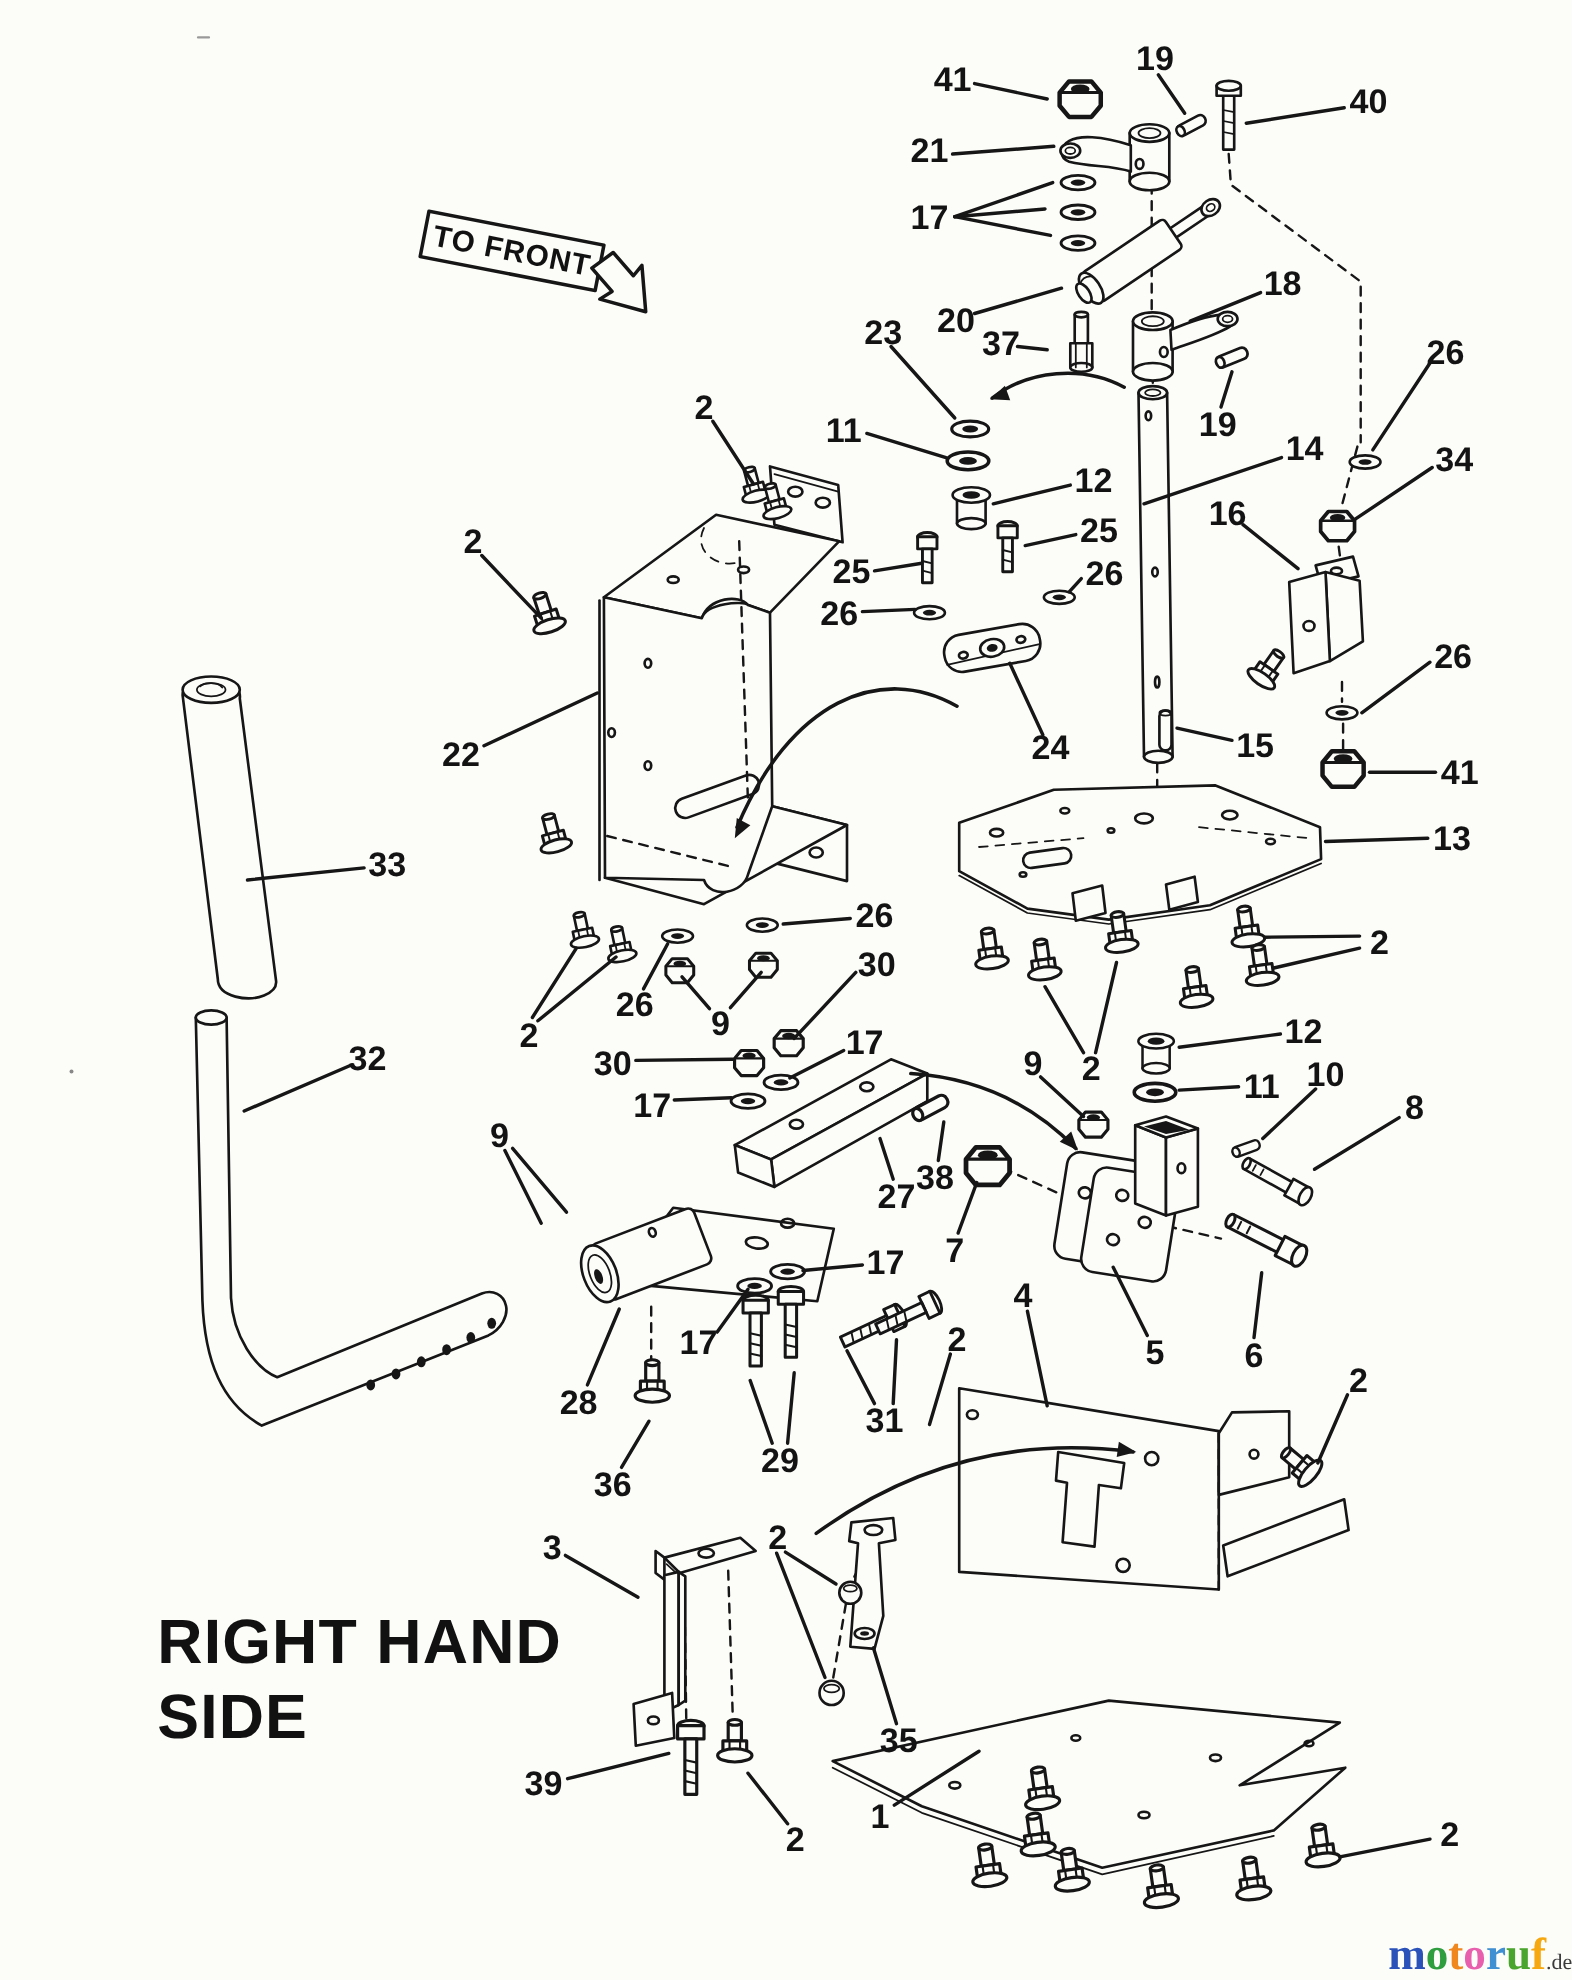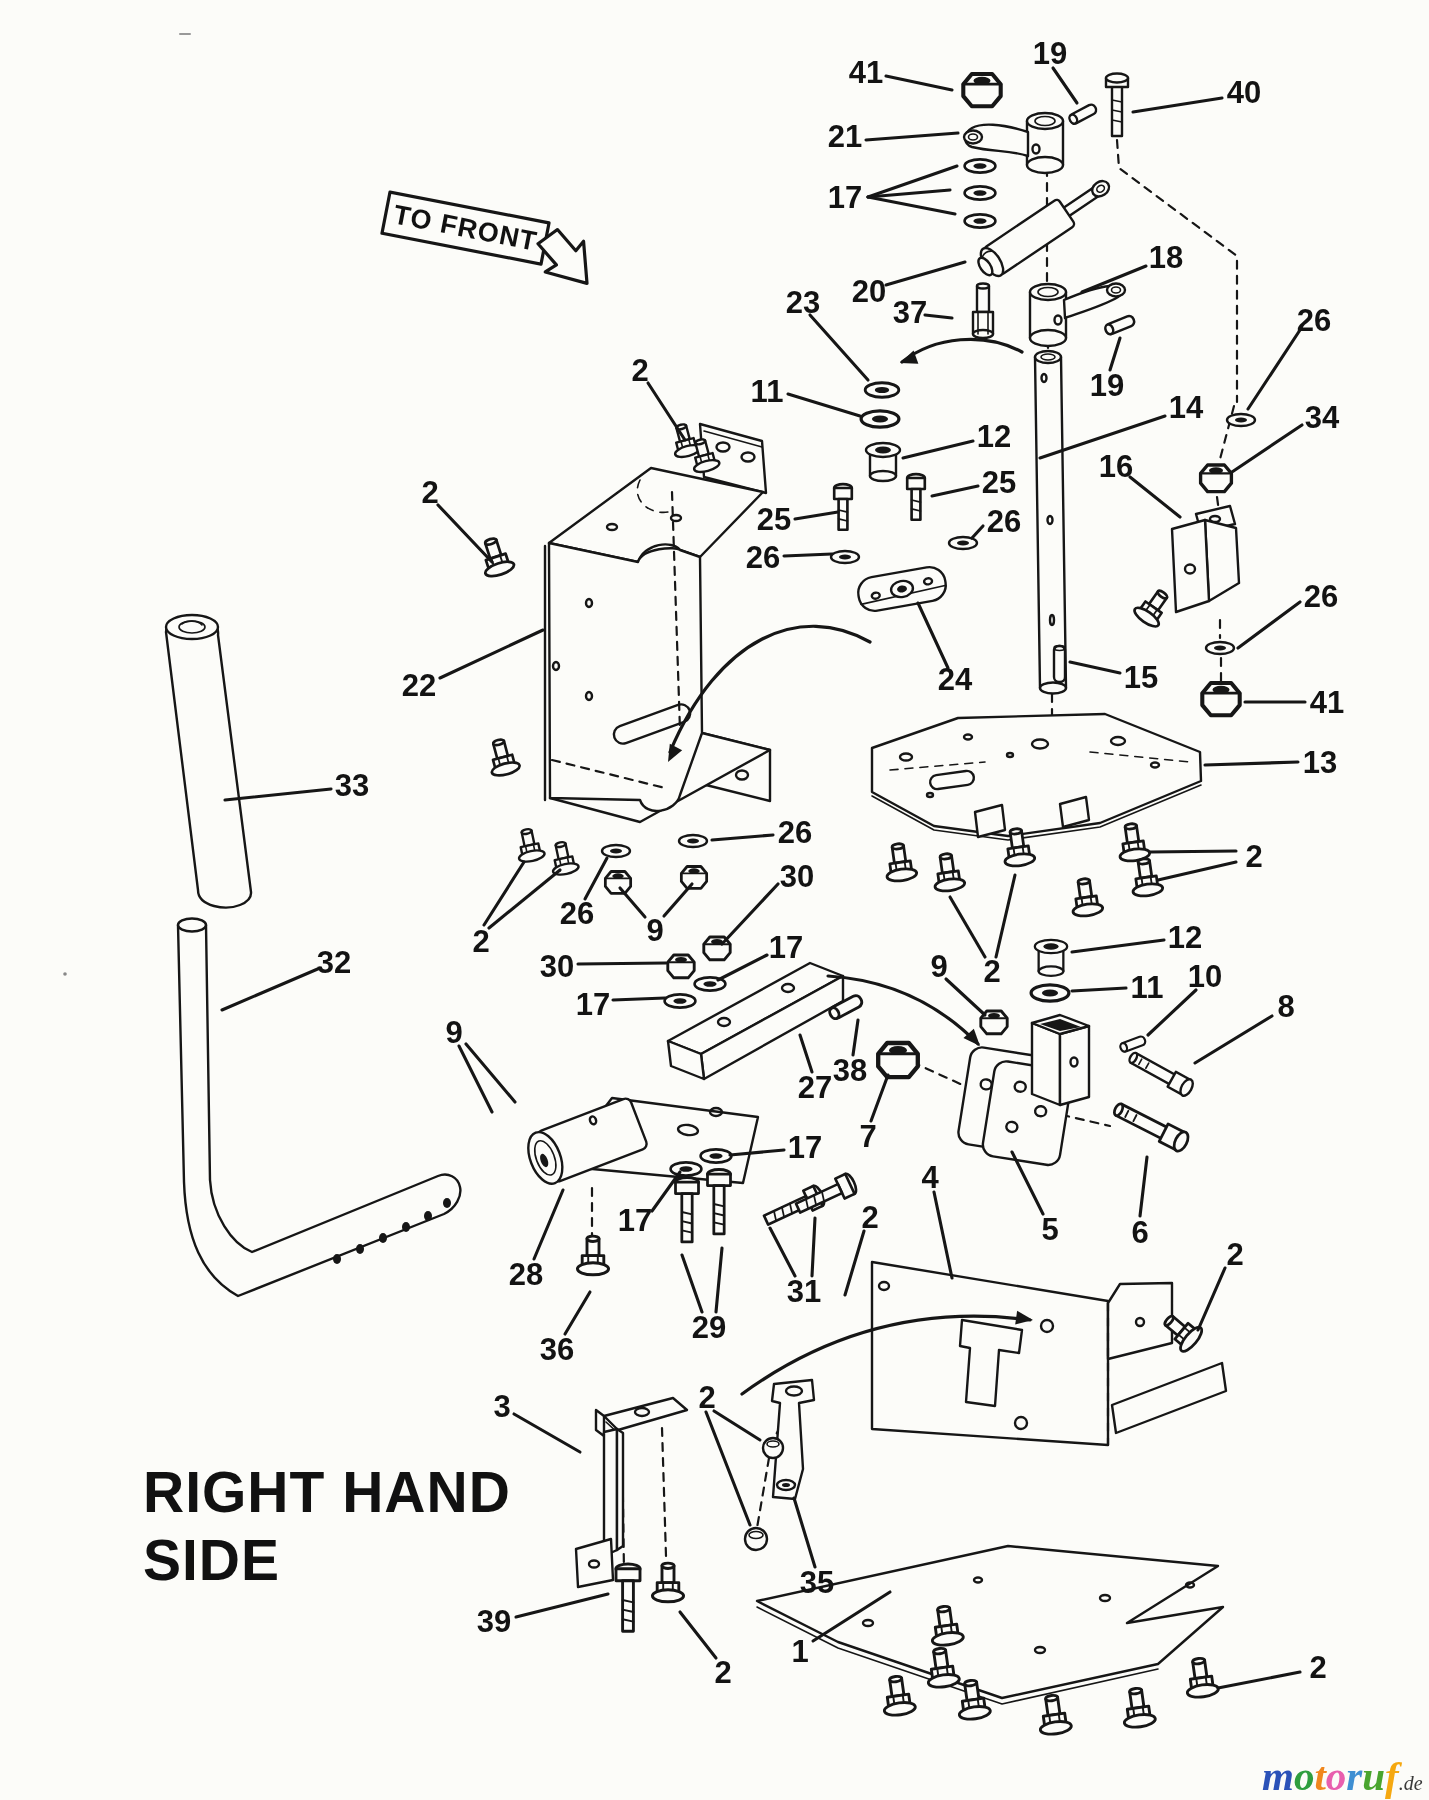--- a/index.html
+++ b/index.html
@@ -15,21 +15,21 @@
   #art .thick{stroke-width:3.2;}
   #art .thin{stroke-width:1.6;}
   #art text.callout{font-family:"Liberation Sans",sans-serif;font-weight:700;font-size:31px;
     fill:#131313;stroke:none;text-anchor:middle;}
   #art line.leader{stroke-width:3.1;}
   #art text.bigside{font-family:"Liberation Sans",sans-serif;font-weight:700;font-size:57px;
     fill:#111;stroke:none;letter-spacing:1px;}
   #art text.banner{font-family:"Liberation Sans",sans-serif;font-weight:700;font-size:27px;
     fill:#111;stroke:none;text-anchor:middle;letter-spacing:1px;}
   #watermark{position:absolute;left:1262px;top:1752px;font-family:"Liberation Serif",serif;
-    font-weight:700;font-size:41px;letter-spacing:0;white-space:nowrap;font-style:italic;}
+    font-weight:700;font-size:41px;letter-spacing:0;white-space:nowrap;}
   #watermark .suffix{font-size:20px;font-weight:400;}
 </style>
 </head>
 <body>
 
 <div id="stage">
 <svg id="art" width="1429" height="1800" viewBox="0 0 1429 1800">
   <defs>
     <g id="boltv">
       <path class="f" d="M-5,-26 L5,-26 L5,-12 L-5,-12 Z"></path>

